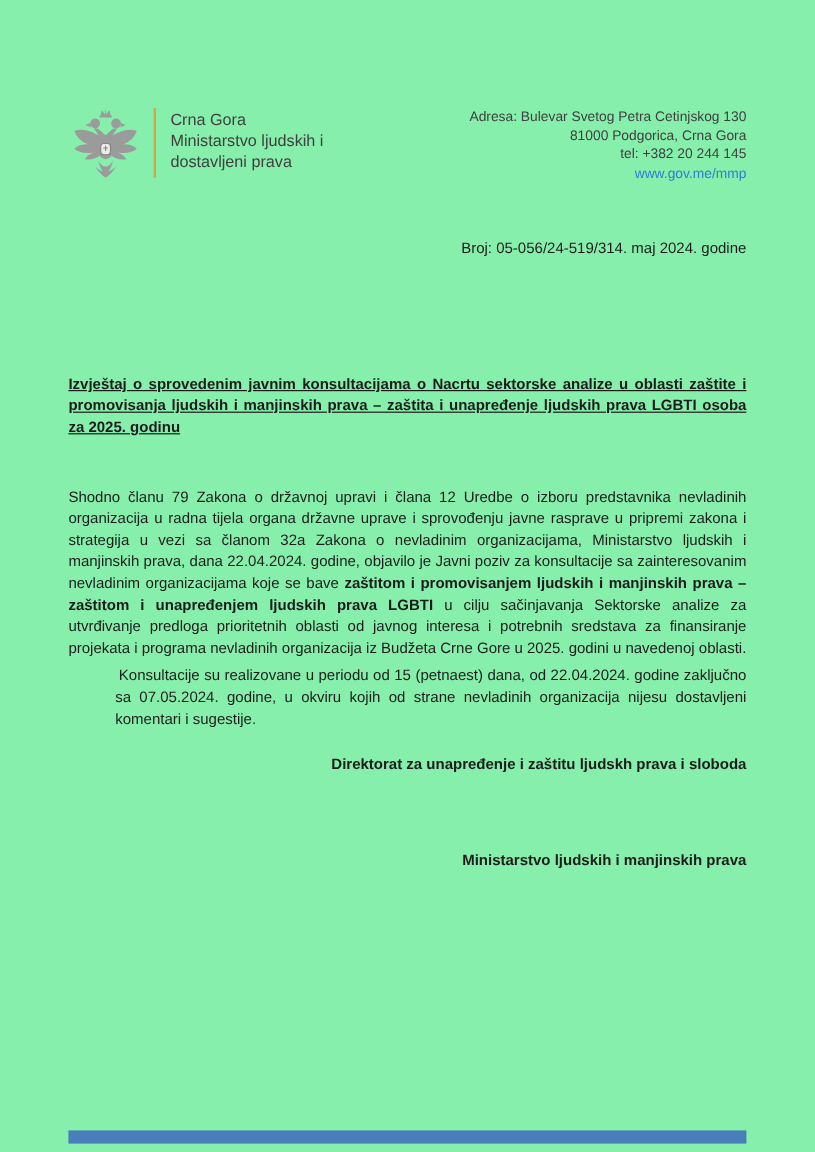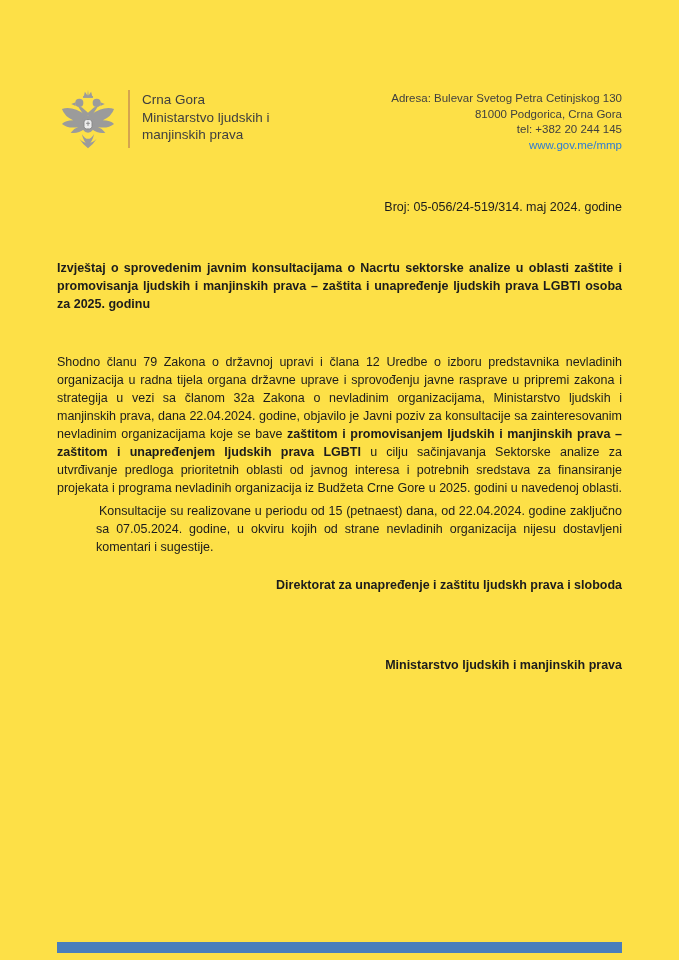--- a/index.html
+++ b/index.html
@@ -1,19 +1,19 @@
 <!DOCTYPE html>
 <html lang="sr"><head>
 <meta charset="utf-8">
 <style>
   html,body{margin:0;padding:0;background:#ffffff;}
   .page{
     position:relative;
     width:679px;height:960px;
-    background:#fde047;
+    background:#86efac;
     font-family:"Liberation Sans","DejaVu Sans",sans-serif;
     color:#1c1c1c;
     box-sizing:border-box;
     padding:0 57px;
     overflow:hidden;
   }
   
   .header{
     margin-top:88px;
     display:flex;
@@ -49,25 +49,26 @@
   
   .meta-row{
     margin-top:46px;
     display:flex;
     justify-content:flex-end;
     font-size:12.5px;
     line-height:16px;
   }
   
   .doc-title{
-    margin-top:44px;
+    margin-top:96px;
     font-size:12.5px;
     font-weight:bold;
     line-height:18px;
     text-align:justify;
+    text-decoration:underline;
   }
   .para{
     font-size:12.5px;
     line-height:18px;
     text-align:justify;
   }
   .para-1{margin-top:40px;}
   .para-2{margin-top:5px;text-indent:3px;margin-left:39px;}
   .bold-inline{font-weight:bold;}
   
@@ -118,21 +119,21 @@
           </g>
 
           <rect x="43.5" y="51" width="13" height="15" rx="4" fill="#ececec" stroke="#858585" stroke-width="1.5"></rect>
           <path d="M47 57 h6 M50 54 v7" stroke="#858585" stroke-width="1.5" fill="none"></path>
         </svg>
       </span>
       <span class="gold-divider" style="background: rgb(213, 165, 78);"></span>
       <div class="org-lines">
         <div>Crna Gora</div>
         <div>Ministarstvo ljudskih i</div>
-        <div>manjinskih prava</div>
+        <div>dostavljeni prava</div>
       </div>
     </div>
     <div class="address-block">
       <div>Adresa: Bulevar Svetog Petra Cetinjskog 130</div>
       <div>81000 Podgorica, Crna Gora</div>
       <div>tel: +382 20 244 145</div>
       <div><a class="link" style="color: rgb(47, 124, 211);">www.gov.me/mmp</a></div>
     </div>
   </div>
 

